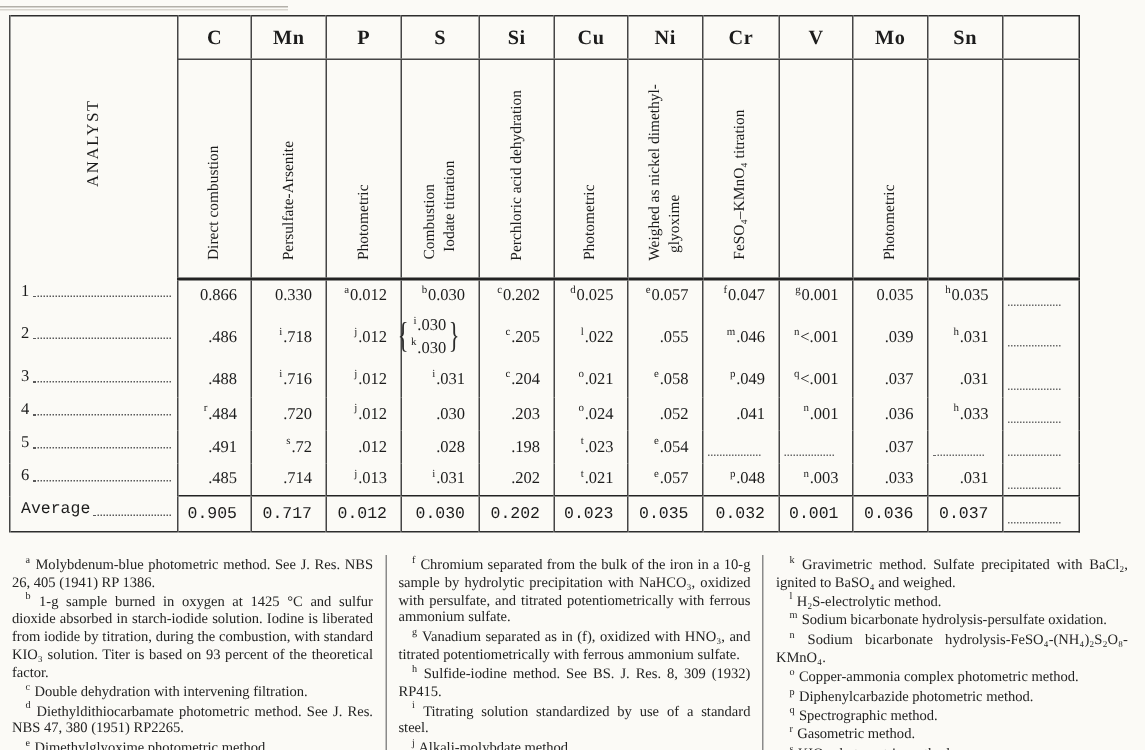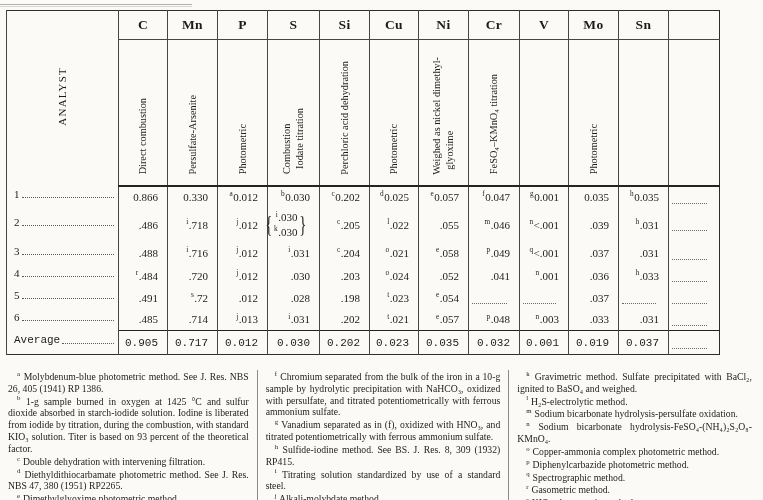--- a/index.html
+++ b/index.html
@@ -278,21 +278,21 @@
           </td>
           <td>0.905</td>
           <td>0.717</td>
           <td>0.012</td>
           <td>0.030</td>
           <td>0.202</td>
           <td>0.023</td>
           <td>0.035</td>
           <td>0.032</td>
           <td>0.001</td>
-          <td>0.019</td>
+          <td>0.036</td>
           <td>0.037</td>
           <td>
             <div class="dotline"></div>
           </td>
         </tr>
       </tbody>
   </table>
 
   <div class="footnotes" id="footnotes">
       <div class="fn-col">

